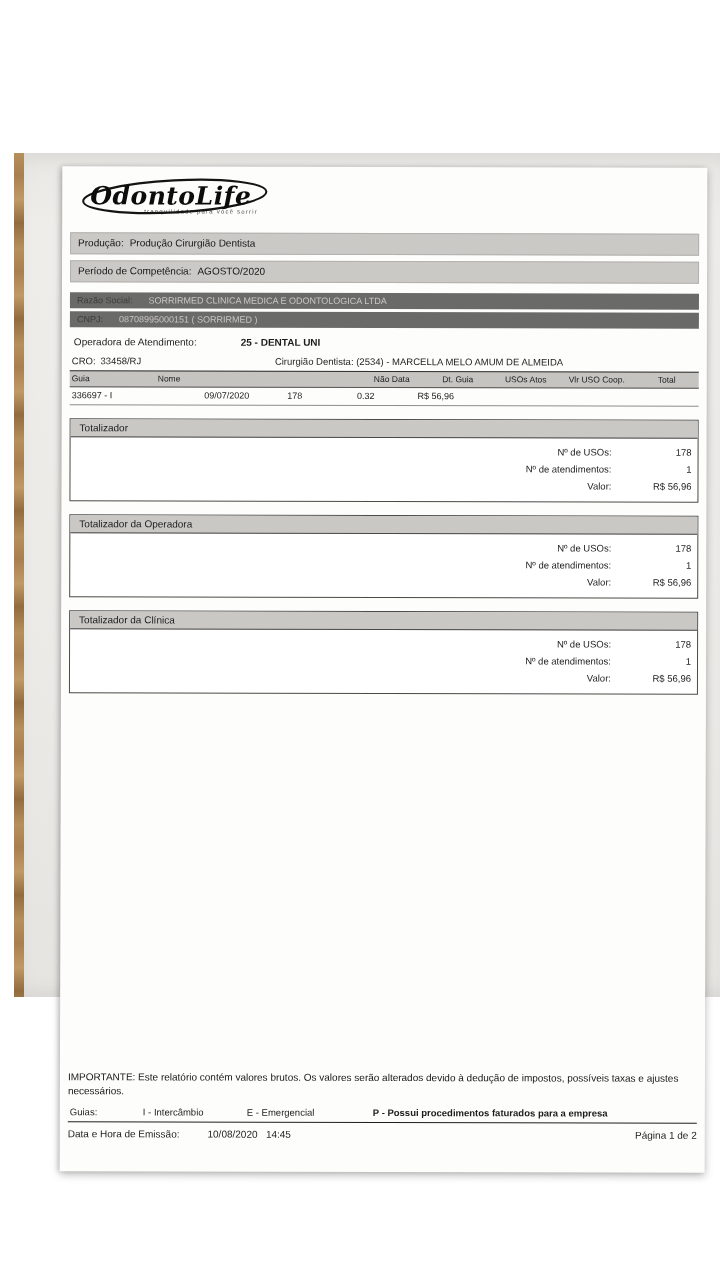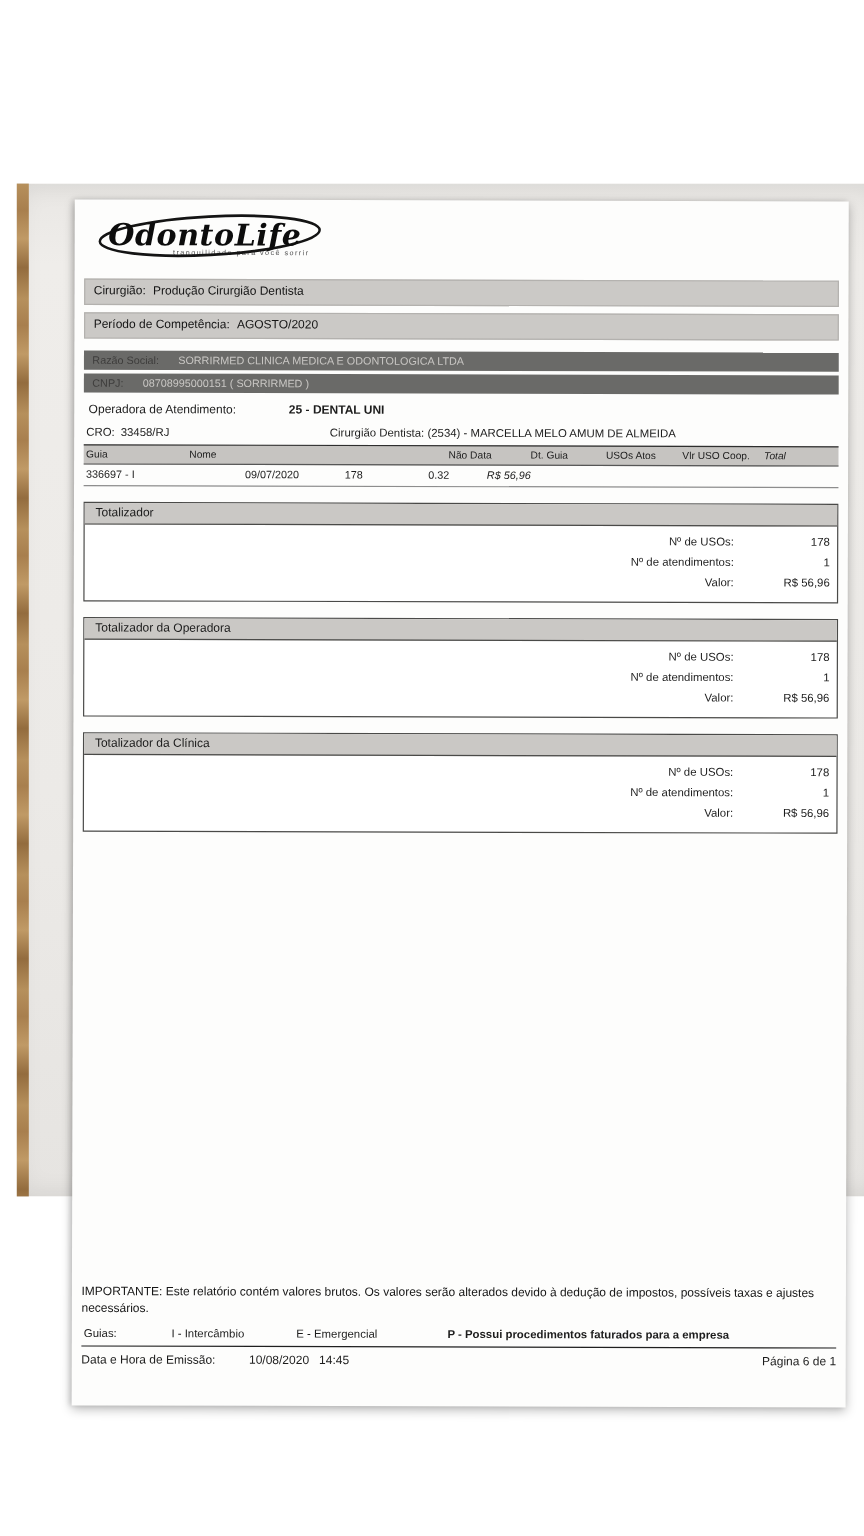--- a/index.html
+++ b/index.html
@@ -57,21 +57,21 @@
   .table-row {
     display:flex; font-size:9px; height:17px; line-height:17px;
     border-bottom:1px solid #8d8d8d; padding:0 2px; margin-bottom:6px;
   }
   .c-guia { width:60px; }
   .c-nome { flex:1; white-space:nowrap; overflow:hidden;padding-left:26px; }
   .c-nao  { width:58px; text-align:center; }
   .c-dt   { width:74px; text-align:center; }
   .c-usos { width:62px; text-align:center; }
   .c-vlr  { width:80px; text-align:center; }
-  .c-total{ width:60px; text-align:left;font-style:italic; }
+  .c-total{ width:60px; text-align:center; }
   
   .tot-box { border:1px solid #4a4a48; margin-top:13px; background:#fff; }
   .tot-head {
     background:#cac8c5; border-bottom:1px solid #4a4a48;
     font-size:10px; height:17px; line-height:17px; padding-left:9px;
   }
   .tot-body { padding:5px 6px 7px 0; }
   .tot-line { display:flex; justify-content:flex-end; font-size:9.5px; height:17px; line-height:17px; }
   .tot-value { width:80px; text-align:right; }
   
@@ -98,21 +98,21 @@
       <div class="logo-wrap">
         <svg class="logo-swoosh" viewBox="0 0 200 40" preserveAspectRatio="none">
           <ellipse cx="100" cy="20" rx="97" ry="16" fill="none" stroke="#141414" stroke-width="2.2" transform="rotate(-3 100 20)"></ellipse>
         </svg>
         <span class="logo-text">OdontoLife</span>
       </div>
       <div class="tagline">tranquilidade para você sorrir</div>
     </div>
 
     <div class="bar">
-      <span class="lbl">Cirurgião:</span><span>Produção Cirurgião Dentista</span>
+      <span class="lbl">Produção:</span><span>Produção Cirurgião Dentista</span>
     </div>
     <div class="bar">
       <span class="lbl">Período de Competência:</span><span>AGOSTO/2020</span>
     </div>
 
     <div class="bar-dark first">
       <span class="lbl">Razão Social:</span><span class="val">SORRIRMED CLINICA MEDICA E ODONTOLOGICA LTDA</span>
     </div>
     <div class="bar-dark">
       <span class="lbl">CNPJ:</span><span class="val">08708995000151 ( SORRIRMED )</span>
@@ -204,18 +204,18 @@
       <div class="important">IMPORTANTE: Este relatório contém valores brutos. Os valores serão alterados devido à dedução de impostos, possíveis taxas e ajustes necessários.</div>
       <div class="guias">
         <span class="g-lbl">Guias:</span>
         <span class="g-i">I - Intercâmbio</span>
         <span class="g-e">E - Emergencial</span>
         <span class="g-p">P - Possui procedimentos faturados para a empresa</span>
       </div>
       <div class="emissao">
         <span>Data e Hora de Emissão:</span>
         <span class="val">10/08/2020   14:45</span>
-        <span class="pagina">Página 6 de 1</span>
+        <span class="pagina">Página 1 de 2</span>
       </div>
     </div>
 
   </div>
 </div>
 
 </body></html>

